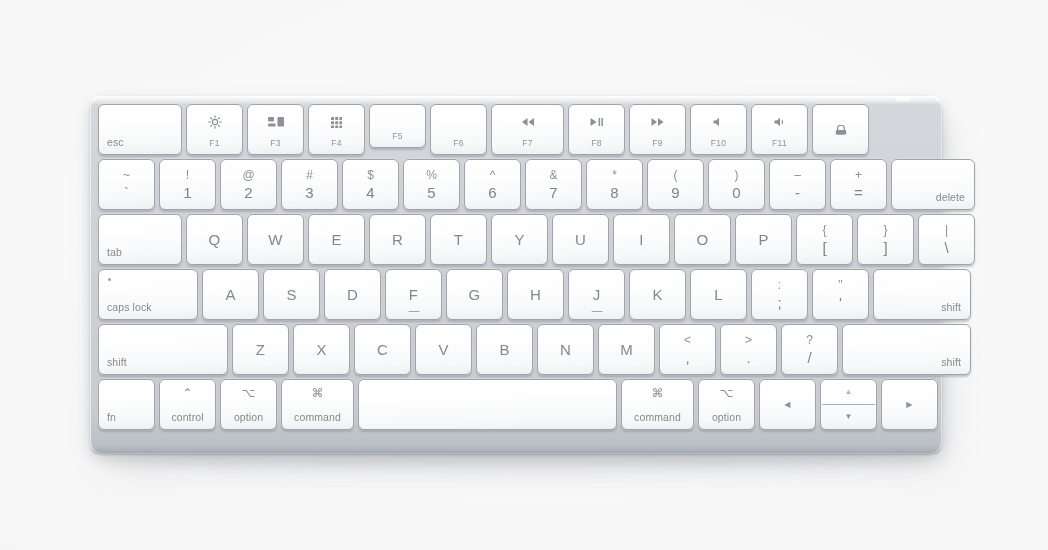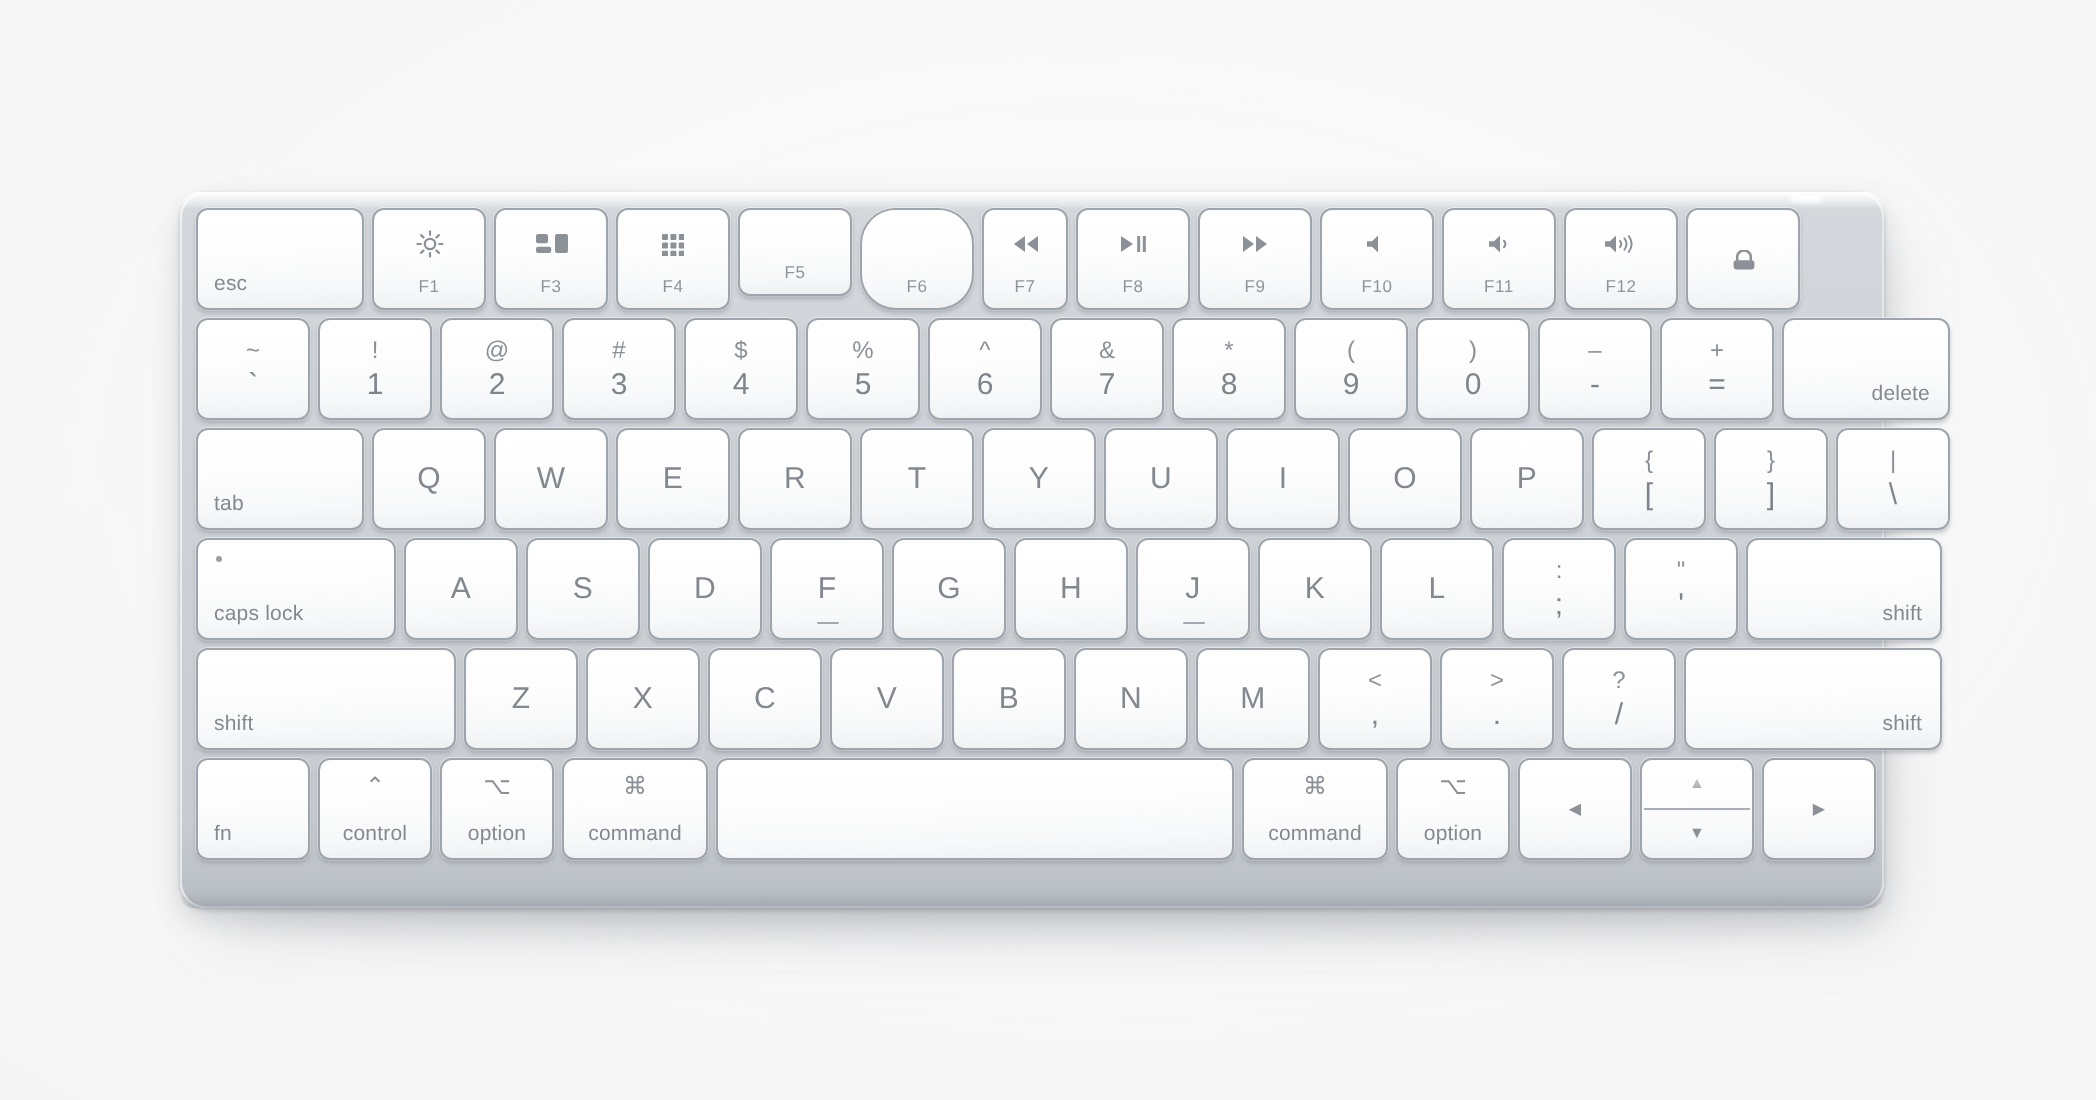--- a/index.html
+++ b/index.html
@@ -358,24 +358,24 @@
                 <rect class="f" x="0" y="8.4" width="3" height="3" rx="0.5"></rect>
                 <rect class="f" x="4.2" y="8.4" width="3" height="3" rx="0.5"></rect>
                 <rect class="f" x="8.4" y="8.4" width="3" height="3" rx="0.5"></rect>
               </svg>
             </span>
             <span class="lg-fn-label">F4</span>
           </div>
           <div class="key" style="width: 57px; height: 44px;">
             <span class="lg-fn-label">F5</span>
           </div>
-          <div class="key" style="width: 57px; height: 51px; border-radius: 18px;">
+          <div class="key" style="width: 57px; height: 51px;">
             <span class="lg-fn-label">F6</span>
           </div>
-          <div class="key" style="width: 43px; height: 51px;">
+          <div class="key" style="width: 73px; height: 51px;">
             <span class="lg-fn-icon">
               <svg class="ic" width="14" height="10" viewBox="0 0 14 10">
                 <path class="f" d="M6.5 1 L6.5 9 L1 5 Z"></path>
                 <path class="f" d="M13 1 L13 9 L7.5 5 Z"></path>
               </svg>
             </span>
             <span class="lg-fn-label">F7</span>
           </div>
           <div class="key" style="width: 57px; height: 51px;">
             <span class="lg-fn-icon">
@@ -407,31 +407,20 @@
           <div class="key" style="width: 57px; height: 51px;">
             <span class="lg-fn-icon">
               <svg class="ic" width="12" height="10" viewBox="0 0 12 10">
                 <path class="f" d="M0.5 3.6 L3 3.6 L6 0.8 L6 9.2 L3 6.4 L0.5 6.4 Z"></path>
                 <path d="M8 3.4 Q9.4 5 8 6.6" stroke-width="1.05" stroke-linecap="round"></path>
               </svg>
             </span>
             <span class="lg-fn-label">F11</span>
           </div>
           <div class="key" style="width: 57px; height: 51px;">
-            <span class="lg-fn-icon">
-              <svg class="ic" width="17" height="10" viewBox="0 0 17 10">
-                <path class="f" d="M0.5 3.6 L3 3.6 L6 0.8 L6 9.2 L3 6.4 L0.5 6.4 Z"></path>
-                <path d="M8 3.4 Q9.3 5 8 6.6" stroke-width="1.0" stroke-linecap="round"></path>
-                <path d="M10.2 2.2 Q12.3 5 10.2 7.8" stroke-width="1.0" stroke-linecap="round"></path>
-                <path d="M12.4 1 Q15.2 5 12.4 9" stroke-width="1.0" stroke-linecap="round"></path>
-              </svg>
-            </span>
-            <span class="lg-fn-label">F12</span>
-          </div>
-          <div class="key" style="width: 57px; height: 51px;">
             <span class="lg-center">
               <svg class="ic" width="12" height="10" viewBox="0 0 12 10">
                 <path d="M2.6 5.2 L2.6 3.6 A3.4 3.4 0 0 1 9.4 3.6 L9.4 5.2" stroke-width="1.25" stroke-linecap="round"></path>
                 <rect class="f" x="0.8" y="5.1" width="10.4" height="4.6" rx="1.4"></rect>
               </svg>
             </span>
           </div>
         </div>
         <div class="krow" style="top: 55px;">
           <div class="key" style="width: 57px; height: 51px;">

